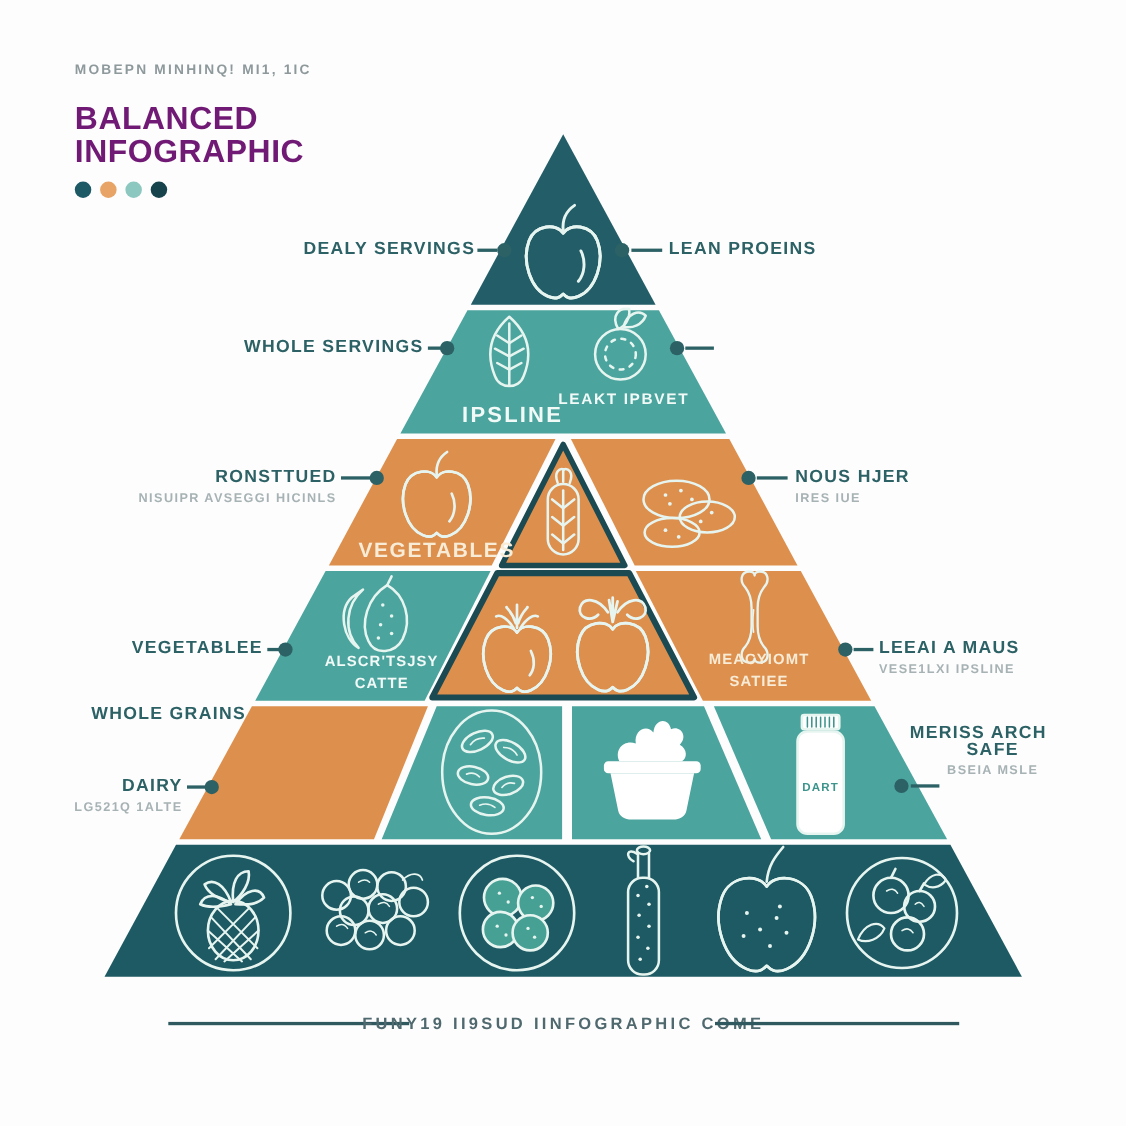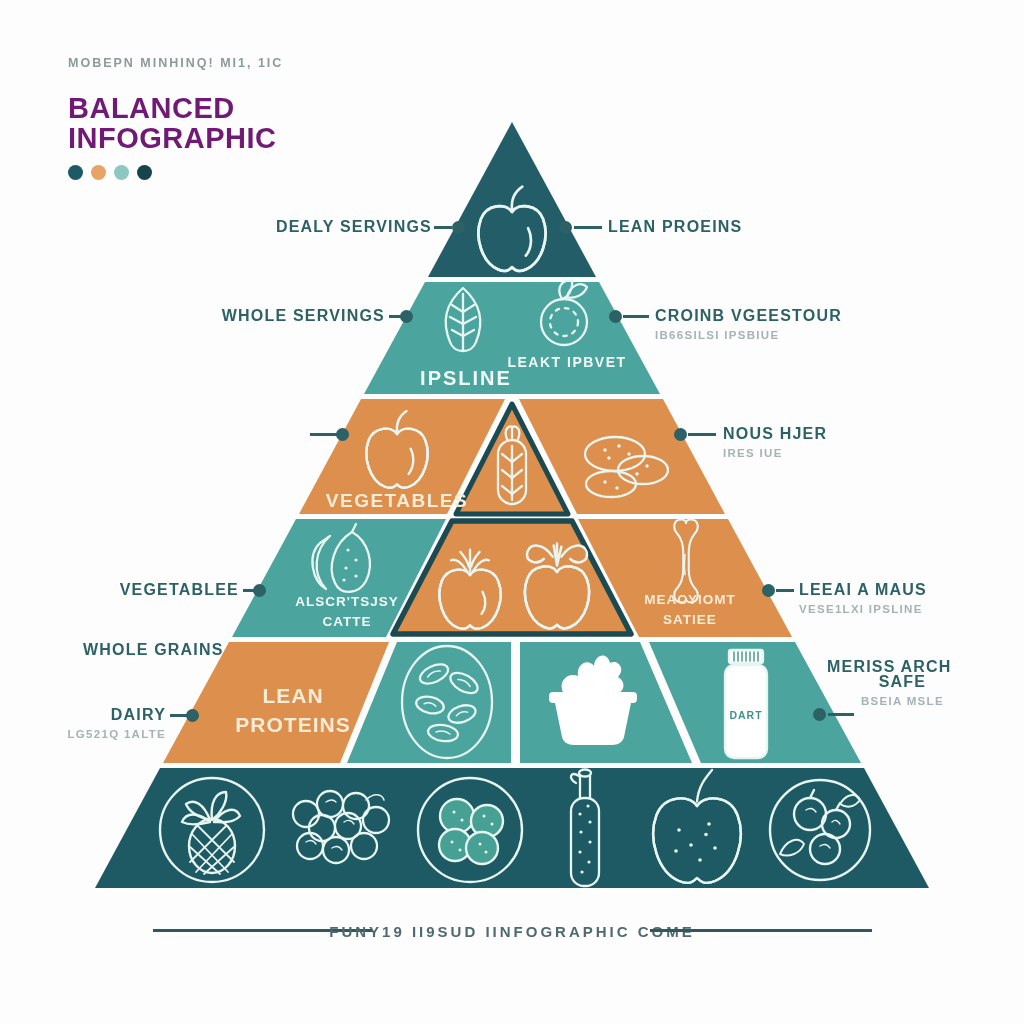--- a/index.html
+++ b/index.html
@@ -276,20 +276,24 @@
   </div>
   <div class="connector" style="left:434px;top:226px;width:18px;"></div>
   <div class="cdot" style="left:452px;top:221px;"></div>
 
   <div class="callout ra" style="right:639px;top:307px;">
     <div class="label">WHOLE SERVINGS</div>
   </div>
   <div class="connector" style="left:389px;top:315px;width:13px;"></div>
   <div class="cdot" style="left:400px;top:310px;"></div>
 
+  <div class="callout ra" style="right:718px;top:425px;">
+    <div class="label">RONSTTUED</div>
+    <div class="sub">NISUIPR AVSEGGI HICINLS</div>
+  </div>
   <div class="connector" style="left:310px;top:433px;width:28px;"></div>
   <div class="cdot" style="left:336px;top:428px;"></div>
 
   <div class="callout ra" style="right:785px;top:581px;">
     <div class="label">VEGETABLEE</div>
   </div>
   <div class="connector" style="left:243px;top:589px;width:12px;"></div>
   <div class="cdot" style="left:253px;top:584px;"></div>
 
   <div class="callout" style="left:83px;top:641px;">
@@ -302,24 +306,20 @@
   </div>
   <div class="connector" style="left:170px;top:714px;width:18px;"></div>
   <div class="cdot" style="left:186px;top:709px;"></div>
 
   <div class="callout" style="left:608px;top:218px;">
     <div class="label">LEAN PROEINS</div>
   </div>
   <div class="cdot" style="left:559px;top:221px;"></div>
   <div class="connector" style="left:574px;top:226px;width:28px;"></div>
 
-  <div class="callout" style="left:655px;top:307px;">
-    <div class="label">CROINB VGEESTOUR</div>
-    <div class="sub">IB66SILSI IPSBIUE</div>
-  </div>
   <div class="cdot" style="left:609px;top:310px;"></div>
   <div class="connector" style="left:623px;top:315px;width:26px;"></div>
 
   <div class="callout" style="left:723px;top:425px;justify-content:center;">
     <div class="label">NOUS HJER</div>
     <div class="sub">IRES IUE</div>
   </div>
   <div class="cdot" style="left:674px;top:428px;"></div>
   <div class="connector" style="left:688px;top:433px;width:28px;"></div>
 
@@ -345,22 +345,18 @@
   <div class="pyr-text t-white lkt" style="left:567px;top:362px;">LEAKT IPBVET</div>
   <div class="pyr-text t-cream fs19" style="left:397px;top:501px;">VEGETABLES</div>
   <div class="pyr-text t-white fs14" style="left:347px;top:612px;">
     <div>ALSCR'TSJSY</div>
     <div>CATTE</div>
   </div>
   <div class="pyr-text t-cream fs14" style="left:690px;top:610px;">
     <div>MEACYIOMT</div>
     <div>SATIEE</div>
   </div>
-  <div class="pyr-text t-cream fs21" style="left:293px;top:710px;">
-    <div>LEAN</div>
-    <div>PROTEINS</div>
-  </div>
 
   <div class="rule" style="left:153px;width:219px;"></div>
   <div class="footer-caption">FUNY19 II9SUD IINFOGRAPHIC COME</div>
   <div class="rule" style="left:650px;width:222px;"></div>
 
 </div>
 
 </body></html>

